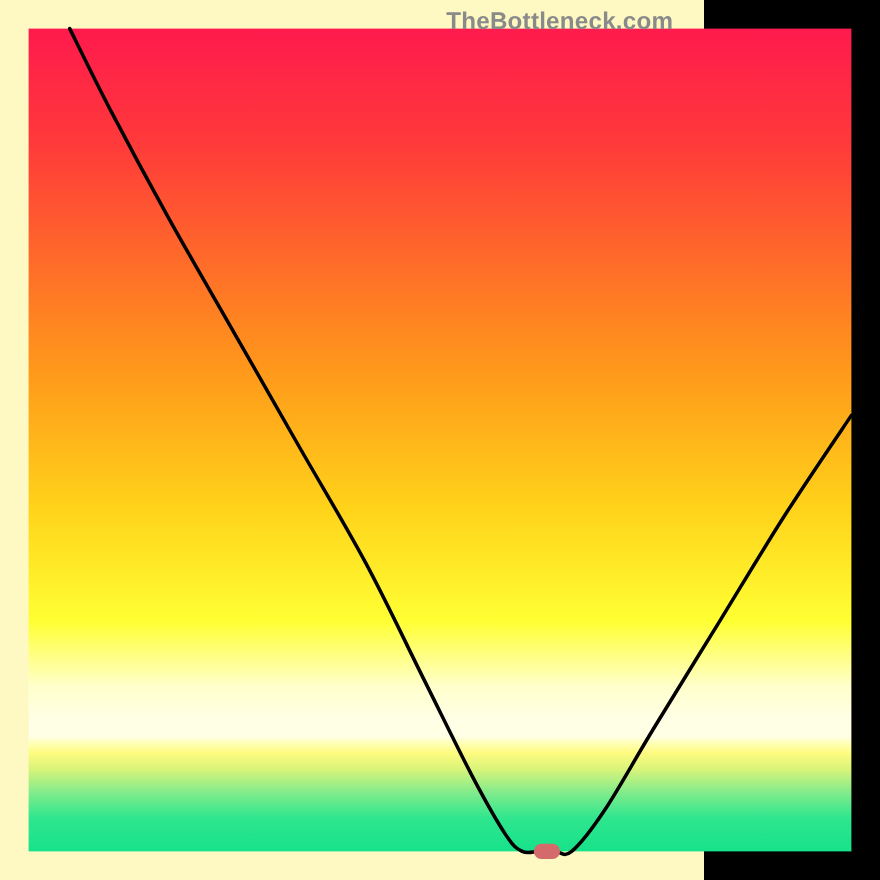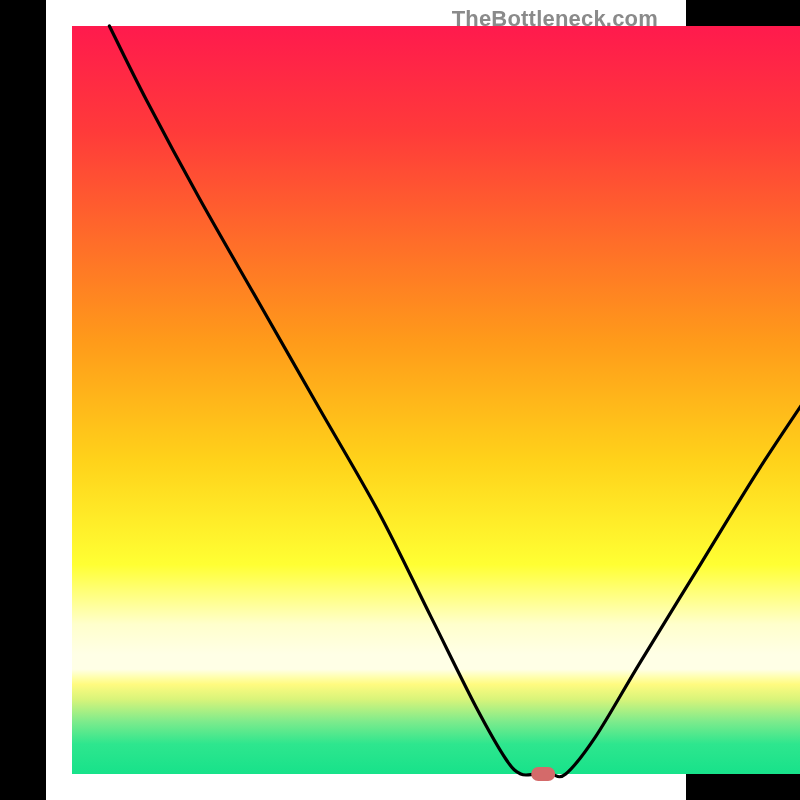--- a/index.html
+++ b/index.html
@@ -10,22 +10,21 @@
     background: #000;
     overflow: hidden;
     font-family: Arial, Helvetica, sans-serif;
   }
   .frame {
     position: absolute;
     left: 0;
     top: 0;
     width: 640px;
     height: 800px;
-    background: #ffffff;
-    margin-left: 46px;
+    background: #fef9c3;
   }
   .plot {
     position: absolute;
     left: 26px;
     top: 26px;
     width: 748px;
     height: 748px;
     
     background: linear-gradient(
       to bottom,

